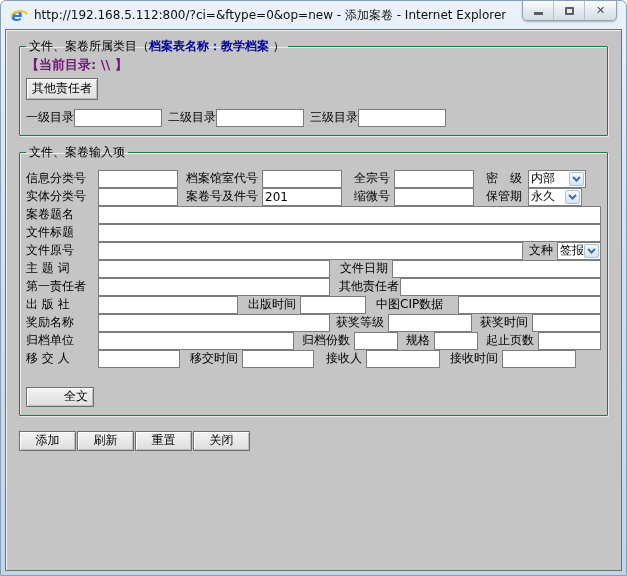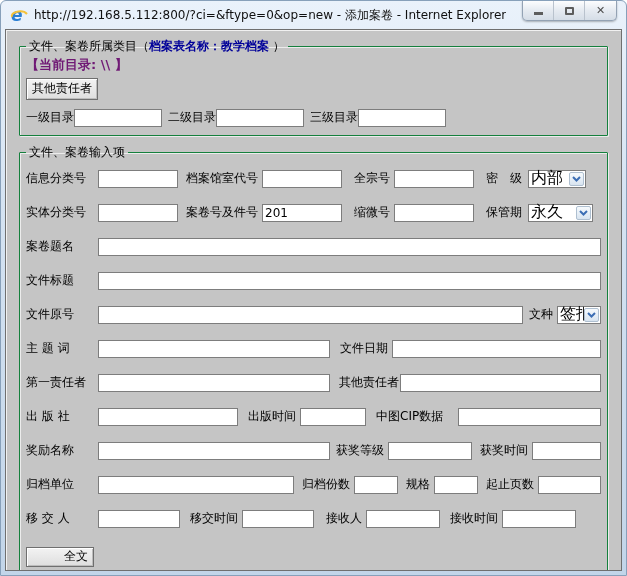--- a/index.html
+++ b/index.html
@@ -32,29 +32,29 @@
     box-shadow:inset 1px 1px 0 rgba(255,255,255,.75); padding:8px 13px; overflow:hidden; }
 
   fieldset.fs { border:1px solid #15803d; border-radius:1px;
     box-shadow:inset 1px 1px 0 #ececec, 1px 1px 0 #ececec;
     margin:0 0 8px 0; padding:1px 6px 6px 6px; min-width:0; }
   legend.fs-legend { font-size:12px; padding:0 3px; color:#000; }
   .legend-highlight { color:#000099; font-weight:bold; }
 
   .current-dir { color:#701a75; font-weight:bold; font-size:13px; margin:0 0 3px 0; }
 
-  .row { display:flex; align-items:center; margin-top:16px; min-width:0; }
+  .row { display:flex; align-items:center; margin-top:0; min-width:0; }
   .lbl { font-size:12px; color:#000; white-space:nowrap; flex:none; overflow:hidden; }
   .inp { height:18px; border:1px solid #7d7d7d; background:#fff; flex:none;
     font:12px "DejaVu Sans",sans-serif; padding:0 2px; }
   .inp.grow { flex:1 1 auto; width:auto; min-width:20px; }
 
   .sel { height:18px; border:1px solid #7d7d7d; background:#fff; display:flex;
     align-items:center; flex:none; padding:1px; }
-  .sel-val { font-size:16px; padding:0 1px; flex:1; white-space:nowrap; overflow:hidden; }
+  .sel-val { font-size:12px; padding:0 1px; flex:1; white-space:nowrap; overflow:hidden; }
   .sel-btn { width:15px; height:14px; flex:none; border:1px solid #aebfd0;
     border-radius:2px; background:linear-gradient(#f6fafd,#d8e4f0);
     display:flex; align-items:center; justify-content:center; }
 
   .btn { font:12px "DejaVu Sans",sans-serif; color:#000;
     background:linear-gradient(#f3f3f3,#dedede); border:1px solid #6f6f6f;
     box-shadow:inset 1px 1px 0 #ffffff, inset -1px -1px 0 #bcbcbc;
     display:inline-flex; align-items:center; justify-content:center;
     padding:0; cursor:default; }
 
@@ -125,21 +125,21 @@
       </div>
 
       <div class="row">
         <span class="lbl" style="width:72px;">实体分类号</span>
         <input class="inp" style="width: 80px;" value="">
         <span class="lbl" style="width:76px;margin-left:8px;">案卷号及件号</span>
         <input class="inp" style="width: 80px;" value="201">
         <span class="lbl" style="width:40px;margin-left:12px;">缩微号</span>
         <input class="inp" style="width: 80px;" value="">
         <span class="lbl" style="width:42px;margin-left:12px;">保管期</span>
-        <div class="sel" style="width:65px;">
+        <div class="sel" style="width:54px;">
           <span class="sel-val">永久</span>
           <span class="sel-btn">
             <svg width="9" height="6" viewBox="0 0 9 6">
                 <path d="M1 1 L4.5 4.5 L8 1" stroke="#3c6eb4" stroke-width="2" fill="none"></path>
               </svg>
             </span>
         </div>
       </div>
 
       <div class="row">

